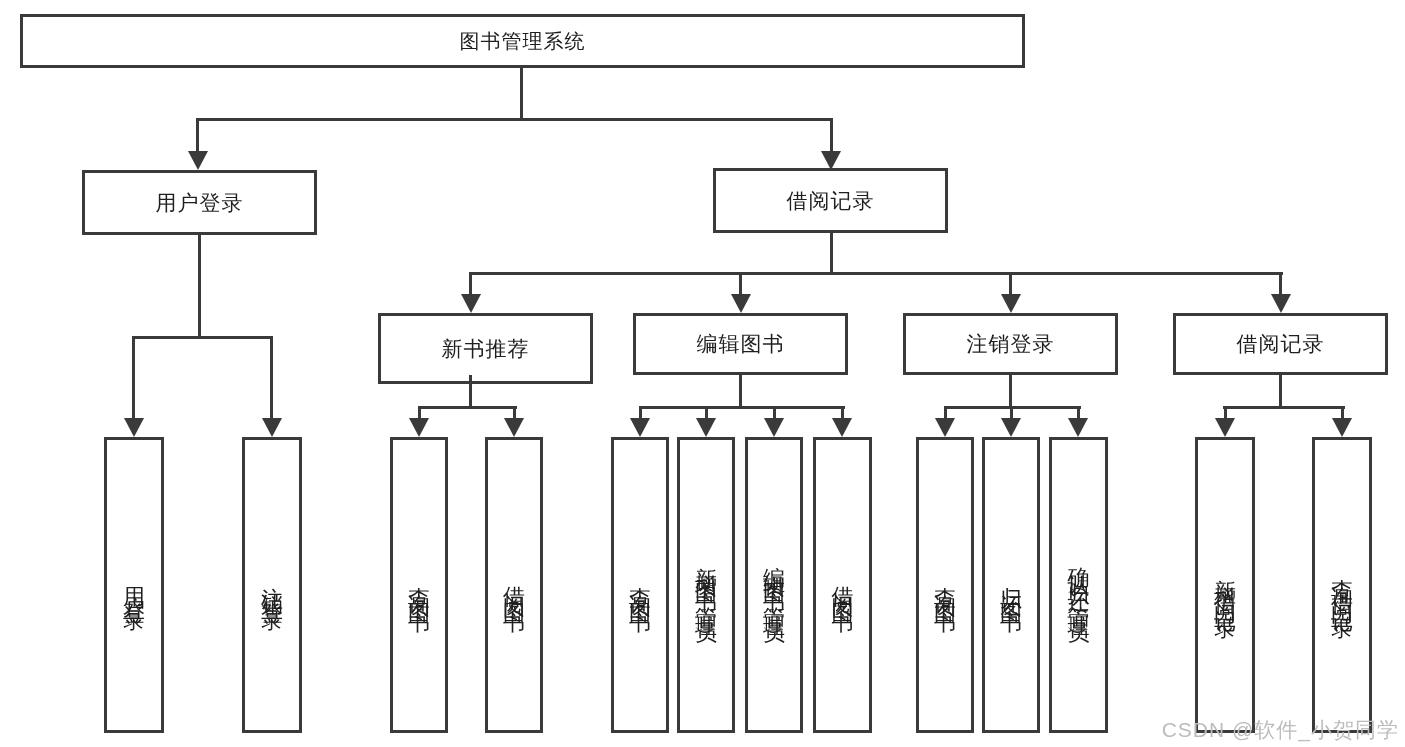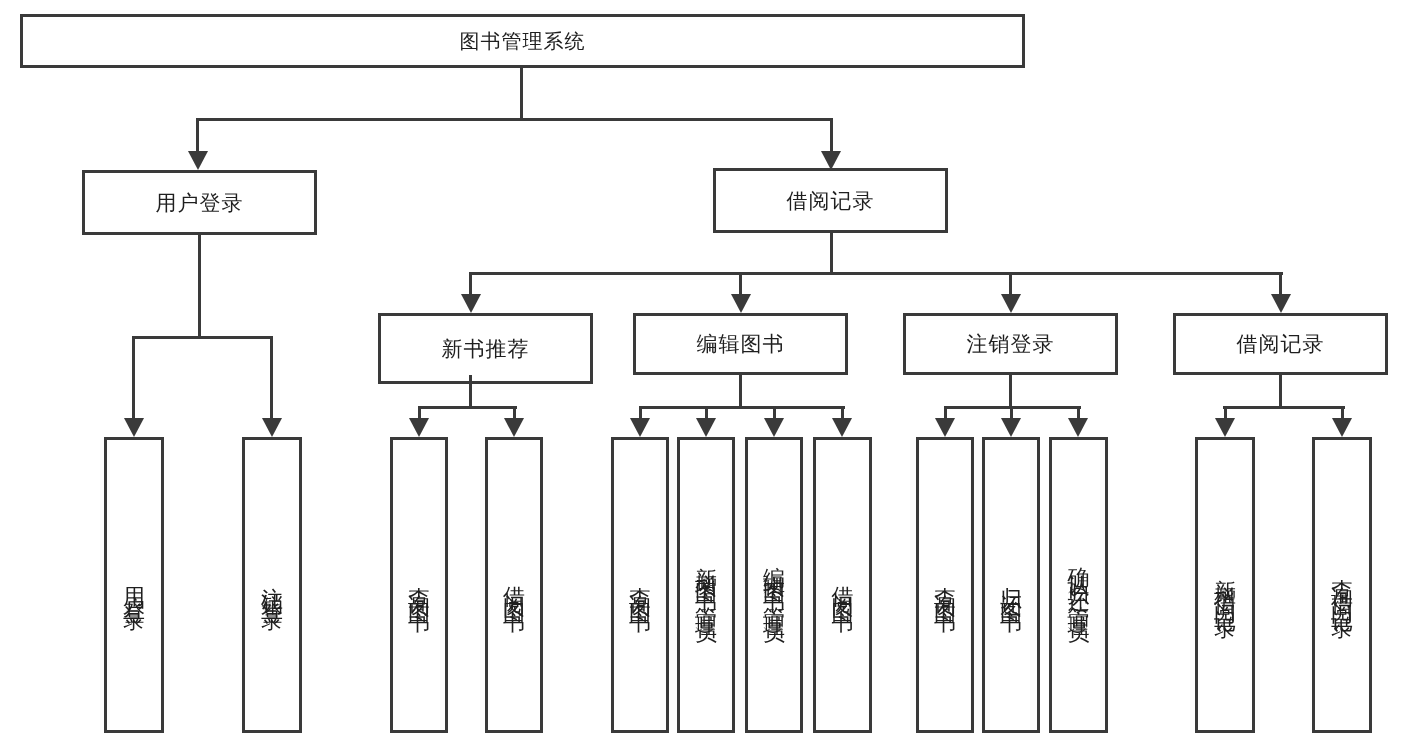--- a/index.html
+++ b/index.html
@@ -181,14 +181,15 @@
     <span class="vtext">确认归还（管理员）</span>
   </div>
 
   <div class="box leaf" style="left:1195px; top:437px; width:60px; height:296px;">
     <span class="vtext">新增借阅记录</span>
   </div>
   <div class="box leaf" style="left:1312px; top:437px; width:60px; height:296px;">
     <span class="vtext">查询借阅记录</span>
   </div>
 
+  <div class="watermark">CSDN @软件_小贺同学</div>
 
 </div>
 
 </body></html>

